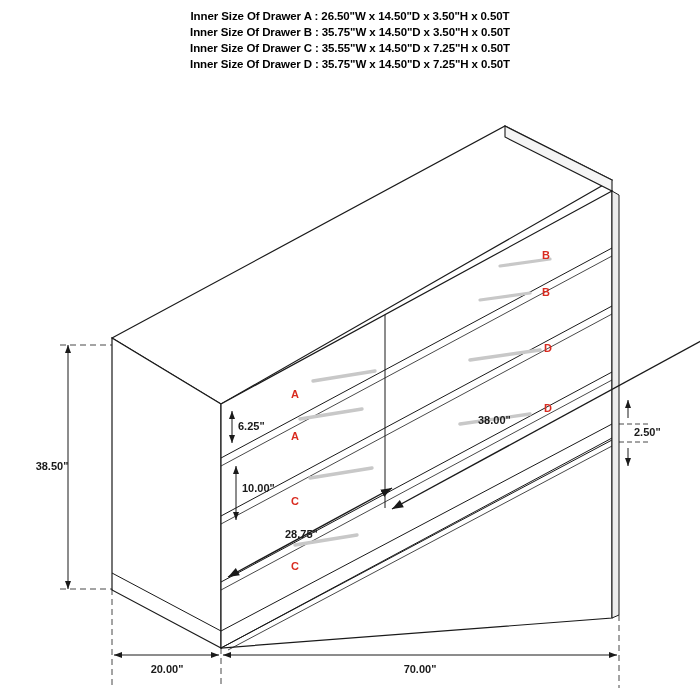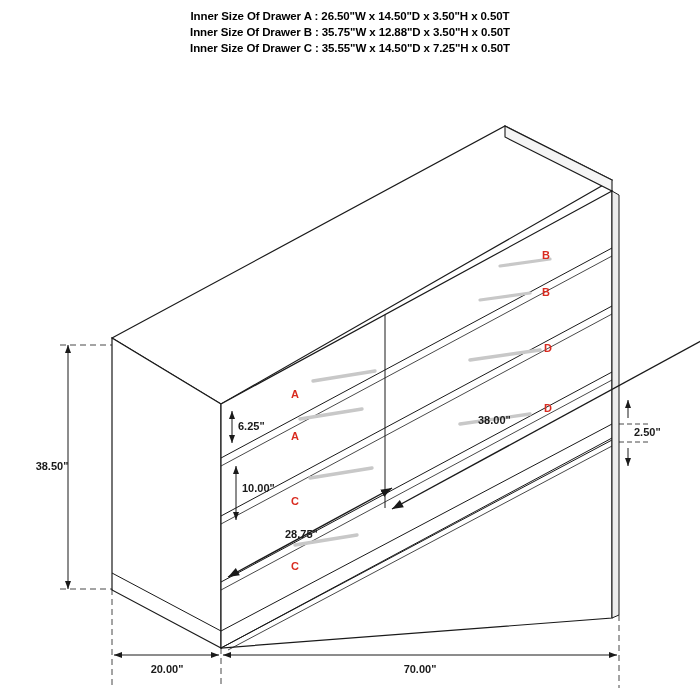--- a/index.html
+++ b/index.html
@@ -56,22 +56,23 @@
     fill: #d92b20;
   }
 </style>
 </head>
 <body>
 
 <div id="stage">
 
   <div class="spec-block">
     <div class="spec-line">Inner Size Of Drawer A : 26.50"W x 14.50"D x 3.50"H x 0.50T</div>
-    <div class="spec-line">Inner Size Of Drawer B : 35.75"W x 12.88"D x 3.50"H x 0.50T</div>
+    <div class="spec-line">Inner Size Of Drawer B : 35.75"W x 14.50"D x 3.50"H x 0.50T</div>
     <div class="spec-line">Inner Size Of Drawer C : 35.55"W x 14.50"D x 7.25"H x 0.50T</div>
+    <div class="spec-line">Inner Size Of Drawer D : 35.75"W x 14.50"D x 7.25"H x 0.50T</div>
   </div>
 
   <svg class="diagram" viewBox="0 0 700 700">
     <defs>
       <marker id="arrEnd" markerWidth="9" markerHeight="9" refX="8" refY="3" orient="auto" markerUnits="strokeWidth">
         <path d="M0,0 L8,3 L0,6 z" fill="#1a1a1a"></path>
       </marker>
       <marker id="arrStart" markerWidth="9" markerHeight="9" refX="0" refY="3" orient="auto" markerUnits="strokeWidth">
         <path d="M8,0 L0,3 L8,6 z" fill="#1a1a1a"></path>
       </marker>

